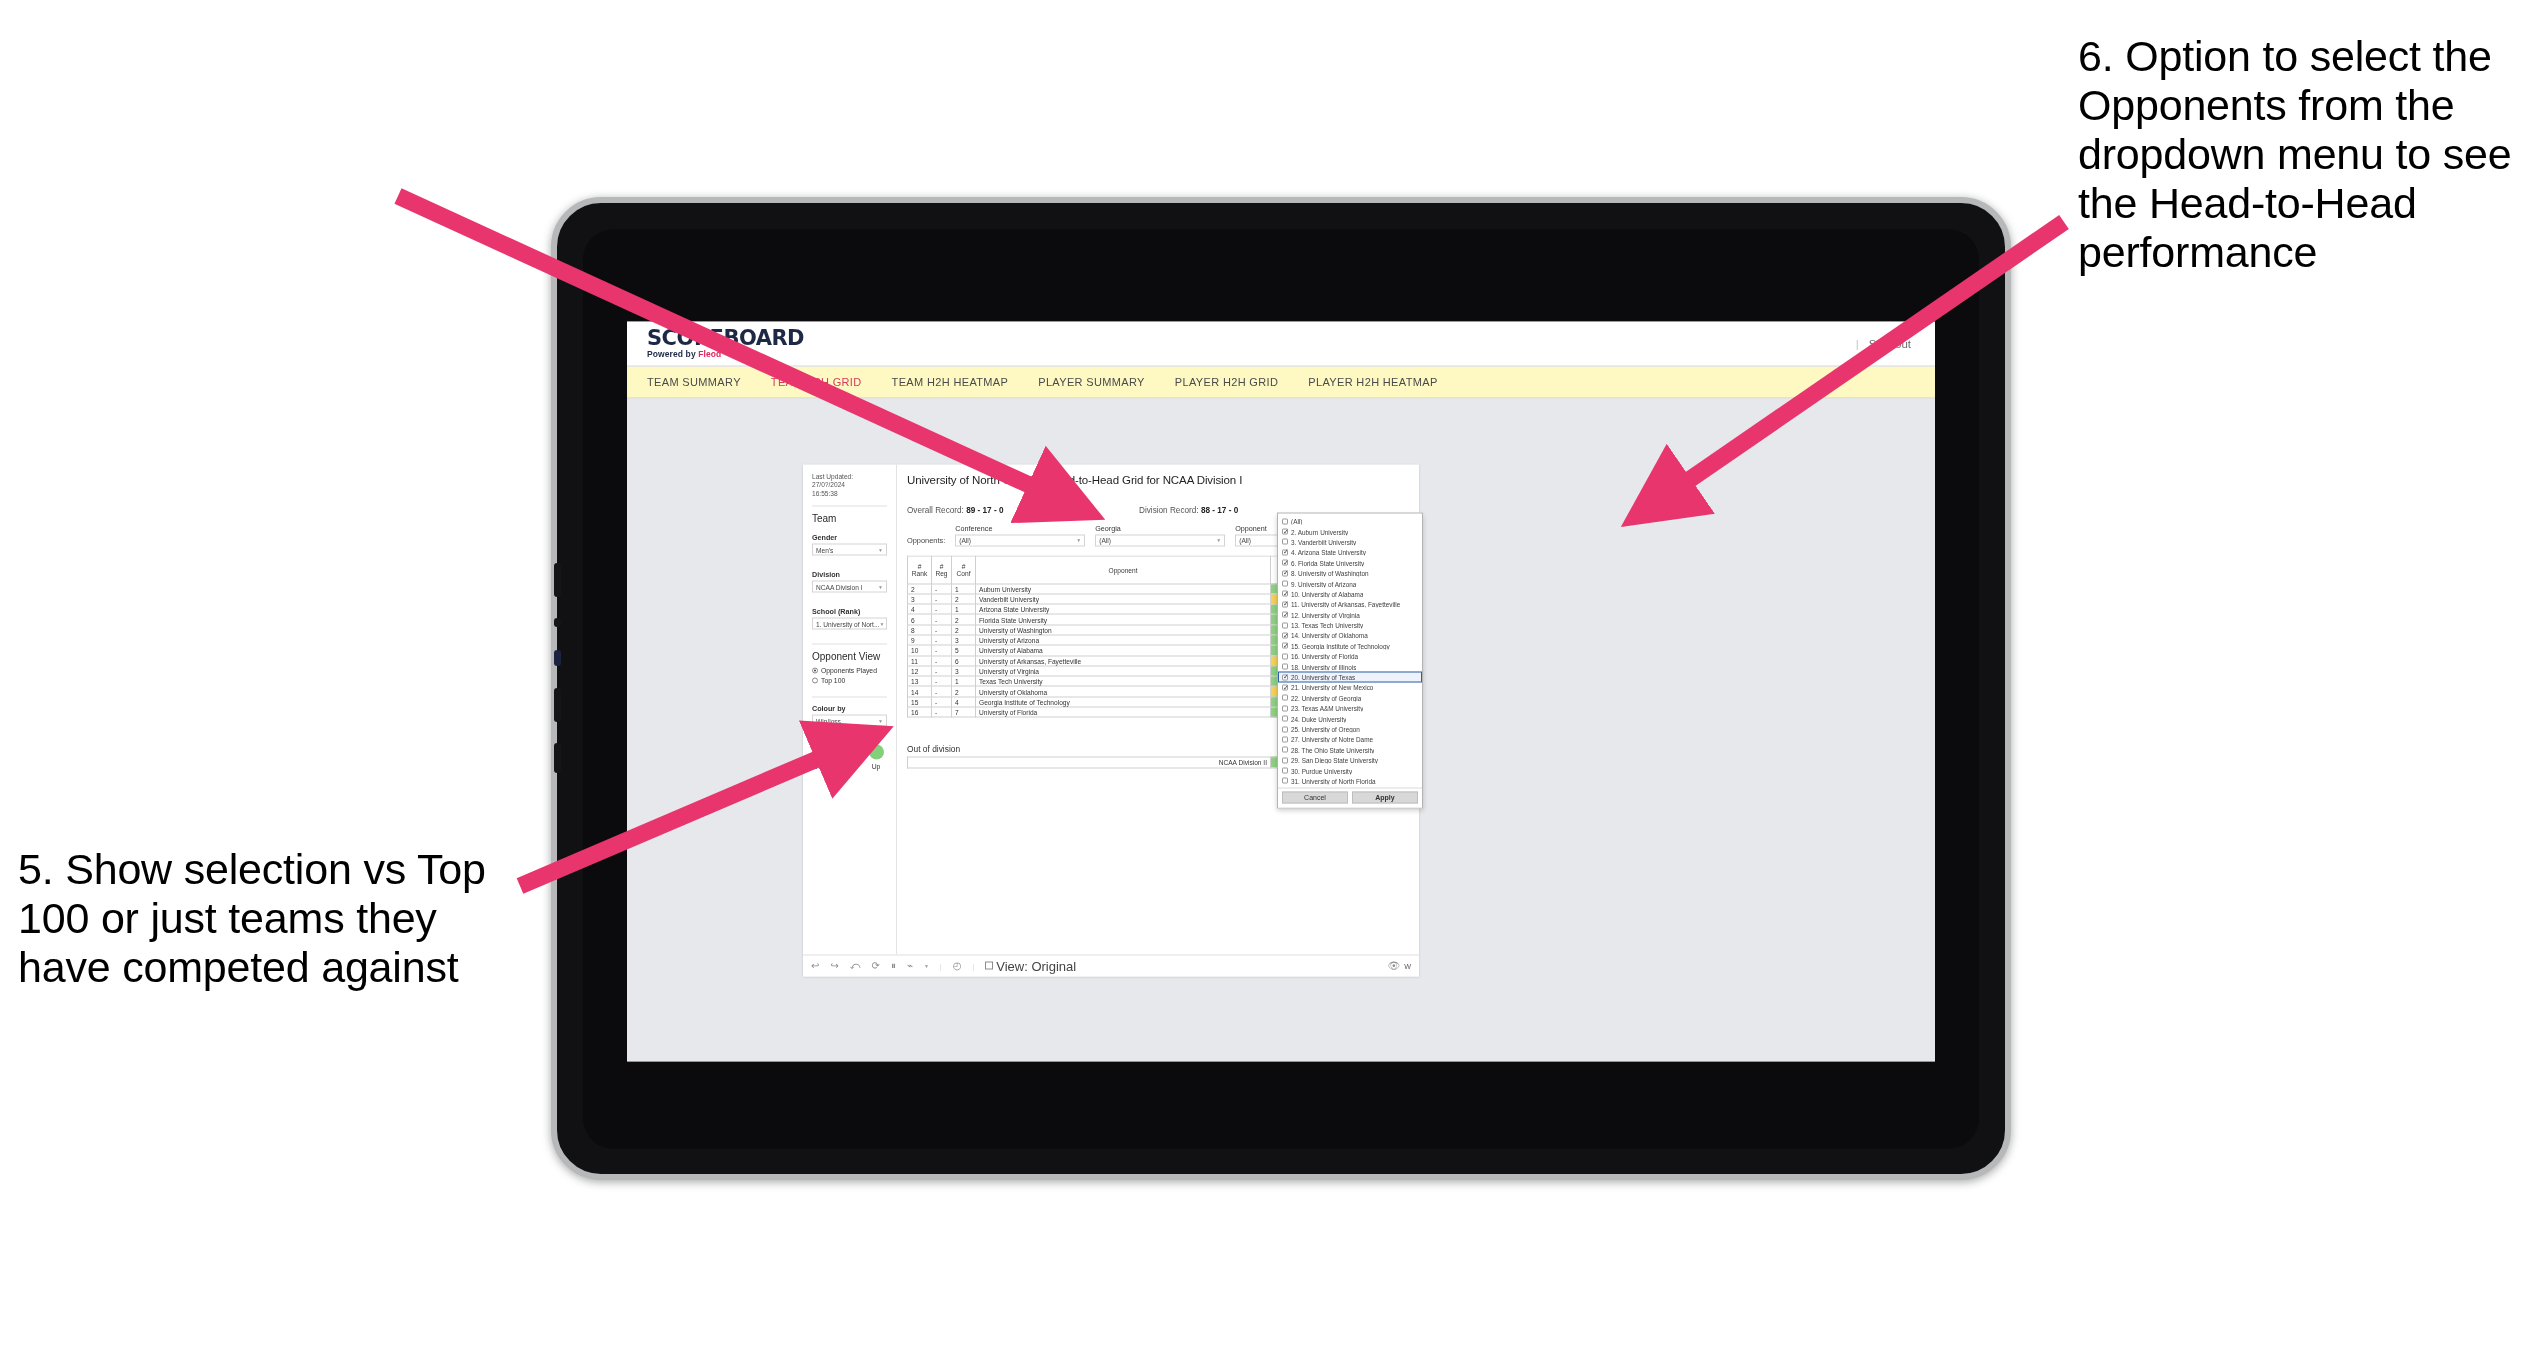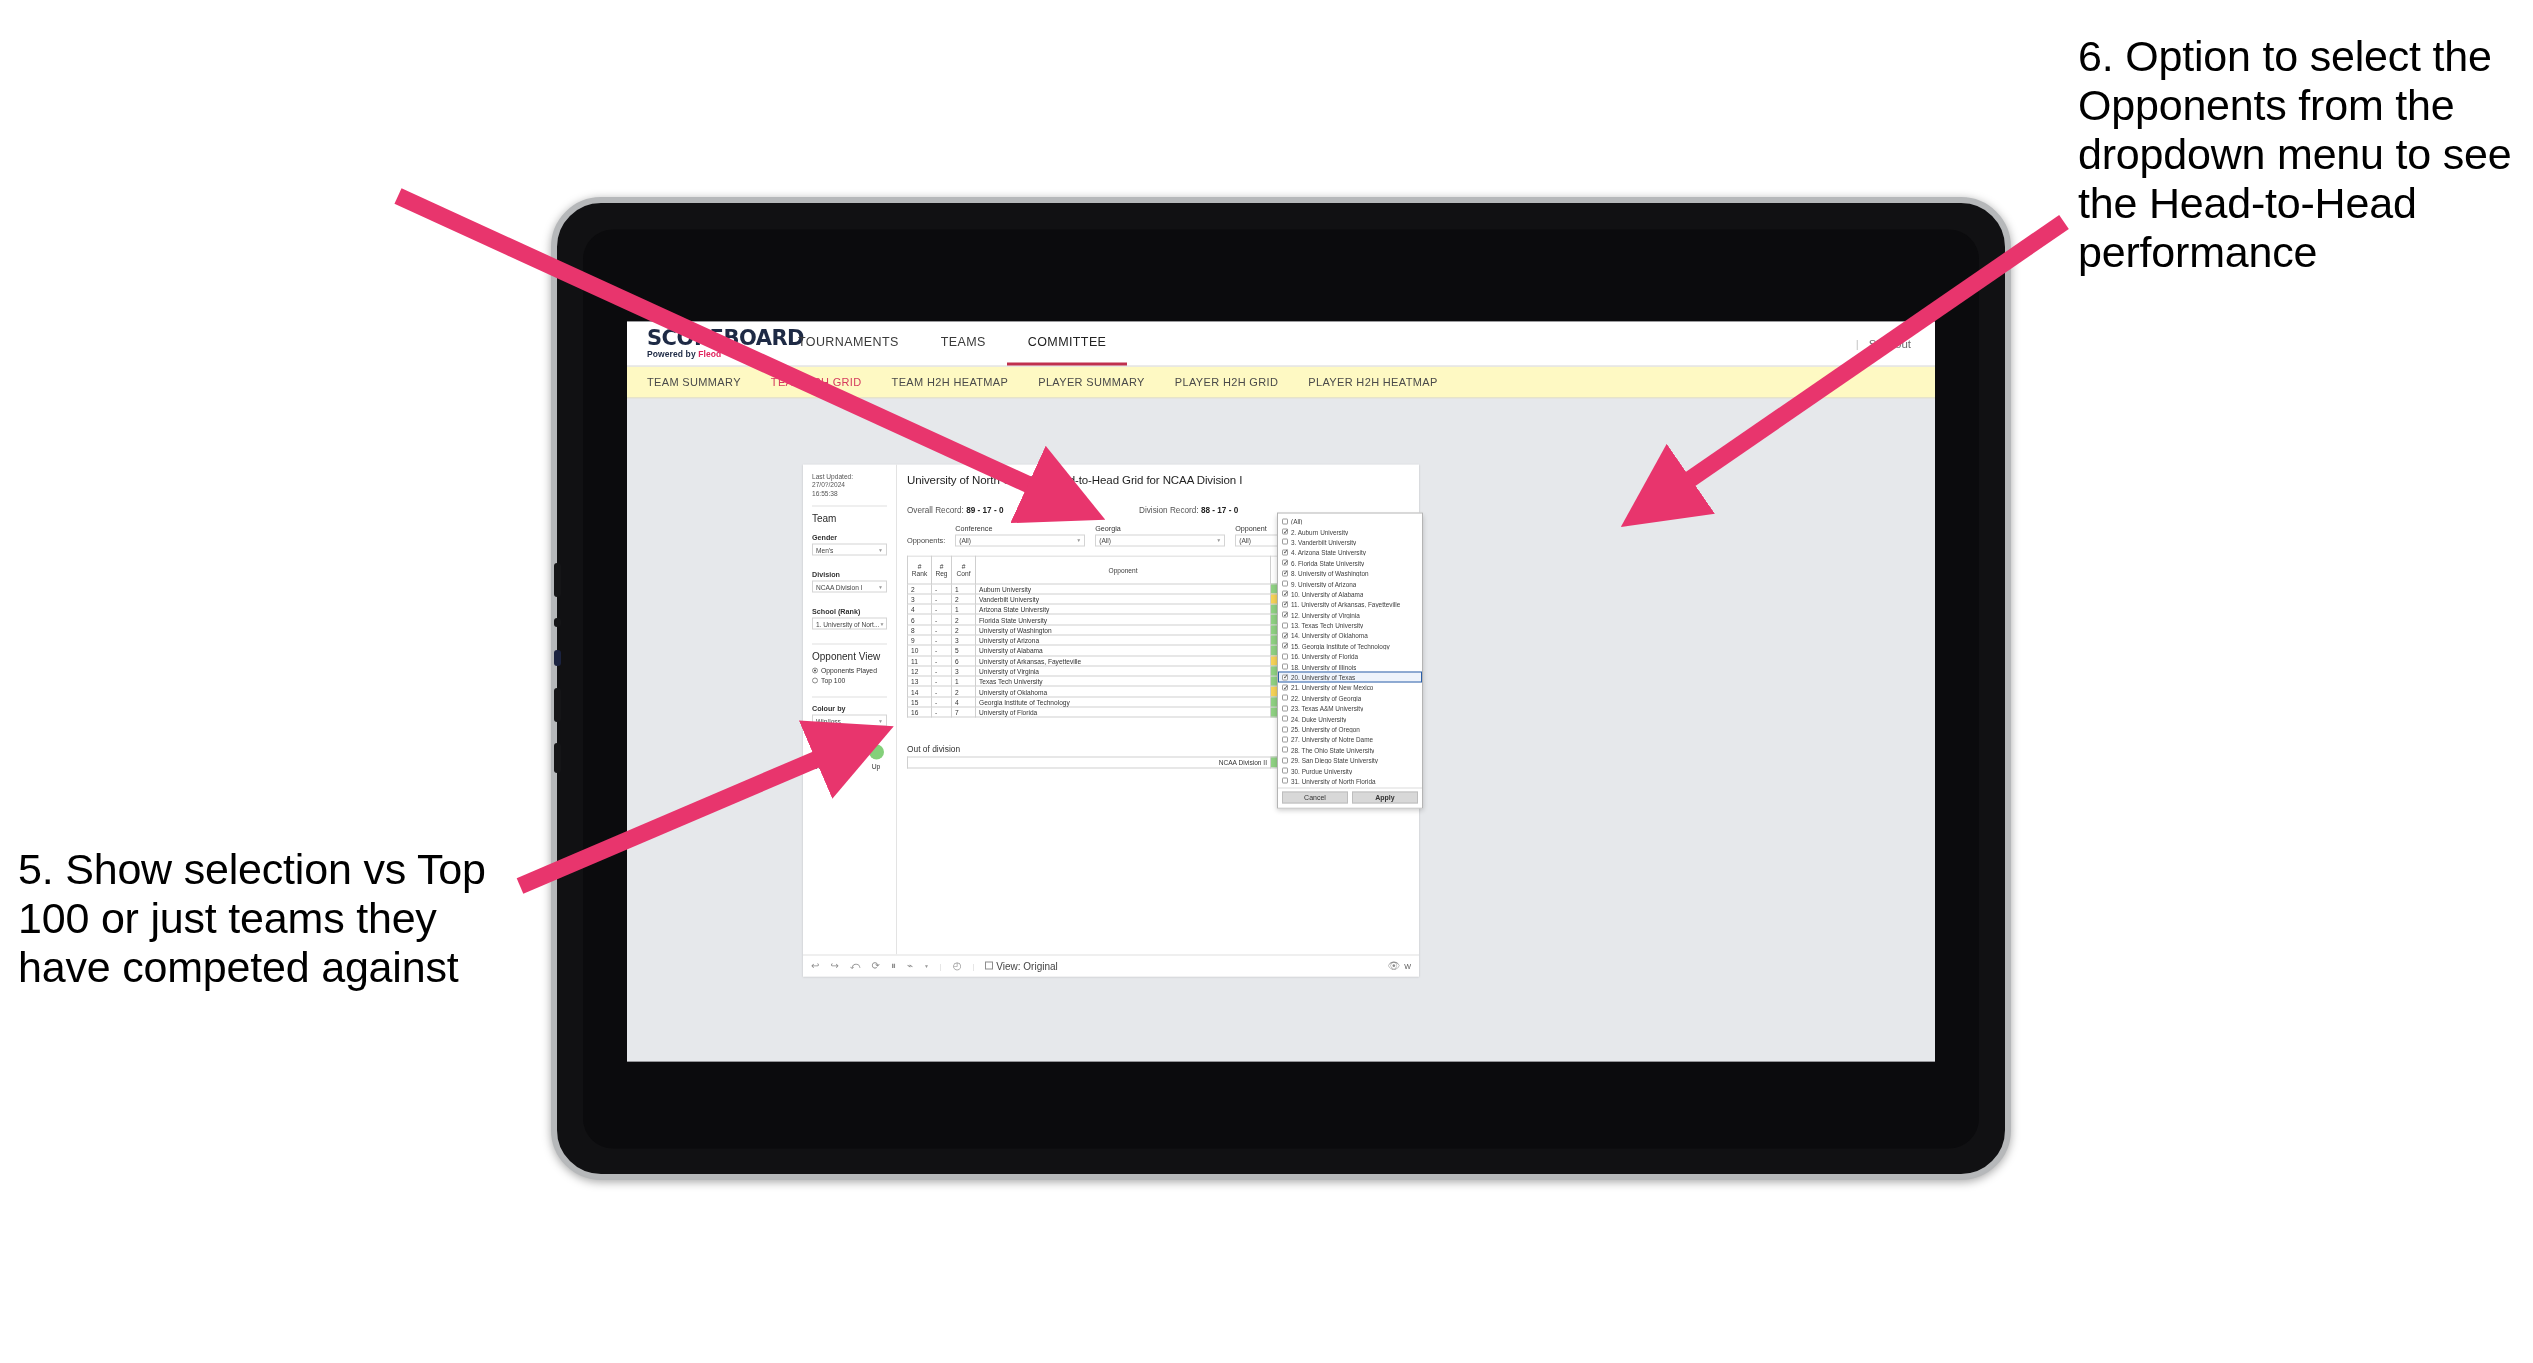--- a/index.html
+++ b/index.html
@@ -205,21 +205,21 @@
   .opp-btn.primary { font-weight:700; }
 
   
   #viz-toolbar {
     height:22px; border-top:1px solid #e0e0e0; background:#fff;
     display:flex; align-items:center; padding:0 8px; gap:11px;
     font-size:7px; color:#6f6f6f; position:relative;
   }
   .tb-ic { font-size:10px; color:#8d8d8d; line-height:1; }
   .tb-div { color:#d5d5d5; }
-  #tb-view { display:flex; align-items:center; gap:3px; font-size:10px; color:#444; }
+  #tb-view { display:flex; align-items:center; gap:3px; font-size:13px; color:#444; }
   .tb-sq { width:8px;height:8px;border:1px solid #8d8d8d;display:inline-block; }
   #tb-right { position:absolute; right:8px; display:flex; align-items:center; gap:4px; font-size:7.2px; color:#555;}
 </style>
 </head>
 <body>
 
 <div id="stage">
 
   <div class="annot" id="annot-5">5. Show selection vs Top 100 or just teams they have competed against</div>
   <div class="annot" id="annot-6">6. Option to select the Opponents from the dropdown menu to see the Head-to-Head performance</div>
@@ -234,25 +234,20 @@
     <div id="tablet-inner">
       <div id="viewport">
 
         <div id="site-header">
           <div id="brand">
             <div class="brand-word">SCOREBOARD</div>
             <div class="brand-sub">
               <span>Powered by</span>
               <em>Fleod</em>
             </div>
-          </div>
-          <div id="main-nav">
-            <div class="nav-item">TOURNAMENTS</div>
-            <div class="nav-item">TEAMS</div>
-            <div class="nav-item active">COMMITTEE</div>
           </div>
           <div id="header-right">
             <span class="hdr-sep">|</span>
             <span>Sign out</span>
           </div>
         </div>
 
         <div id="sub-nav">
           <div class="subnav-item">TEAM SUMMARY</div>
           <div class="subnav-item active">TEAM H2H GRID</div>

